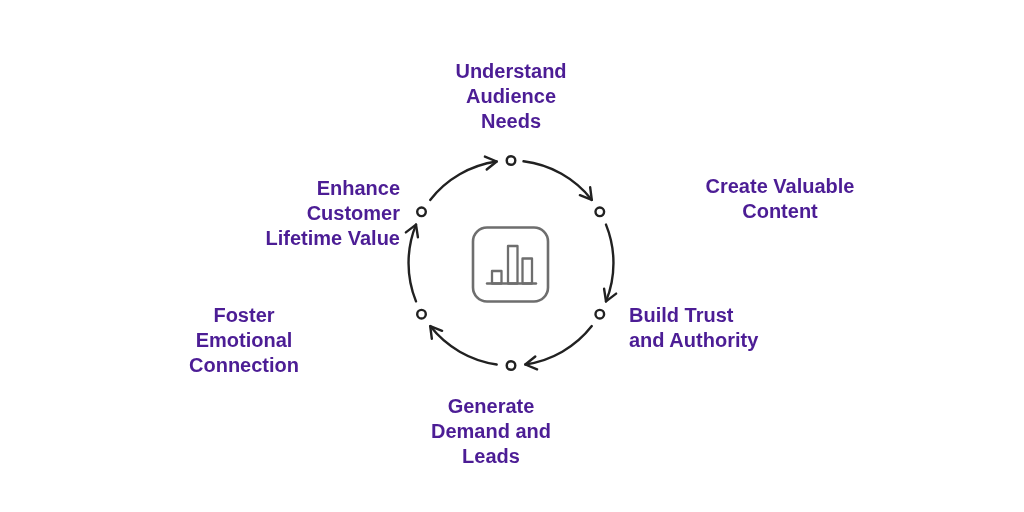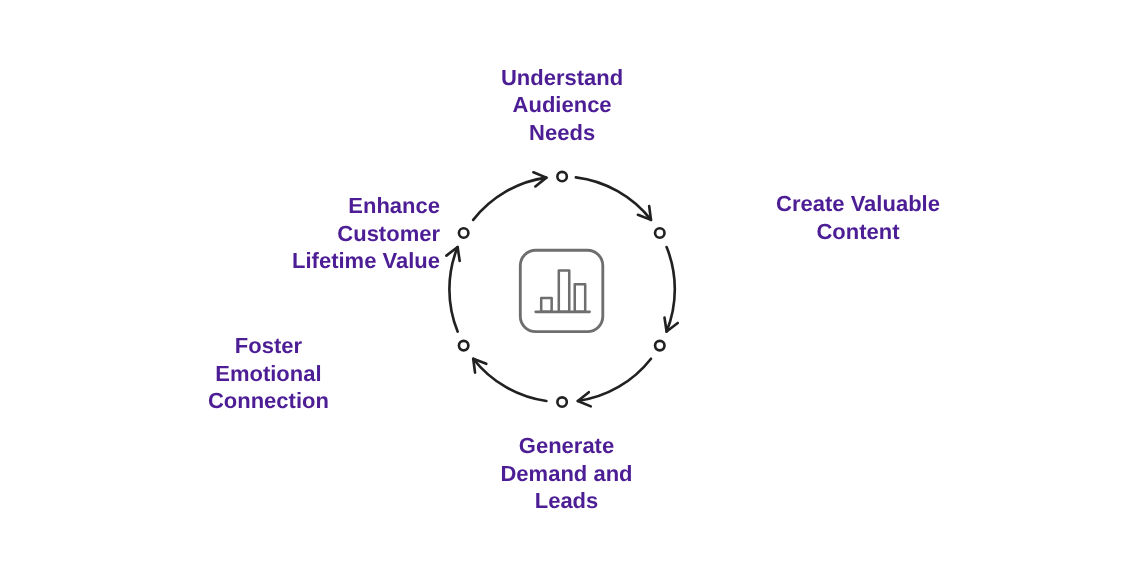--- a/index.html
+++ b/index.html
@@ -24,21 +24,21 @@
     position: absolute;
     font-weight: 700;
     font-size: 20px;
     line-height: 25px;
     color: #4c1d95;
     white-space: pre-line;
   }
   .label-top      { left: 351px;  top: 59px;  width: 320px; text-align: center; }
   .label-rt       { left: 630px;  top: 174px; width: 300px; text-align: center; }
   .label-rb       { left: 629px;  top: 303px; width: 300px; text-align: left; }
-  .label-bottom   { left: 355px;  top: 394px; width: 320px; text-align: center; }
+  .label-bottom   { left: 331px;  top: 394px; width: 320px; text-align: center; }
   .label-lb       { right: 630px; top: 303px; width: 300px; text-align: center; }
   .label-lt       { right: 624px; top: 148px; width: 300px; text-align: right; margin-top: 28px; }
 </style>
 </head>
 <body>
 
 <div class="canvas">
 
   <svg class="diagram-svg" width="1024" height="512" viewBox="0 0 1024 512">
     <defs>
@@ -72,20 +72,22 @@
       <rect x="522.5" y="258.5" width="9.5" height="25" stroke-width="2.3"></rect>
       <line x1="487" y1="283.5" x2="536" y2="283.5" stroke-width="2.4" stroke-linecap="round"></line>
     </g>
   </svg>
 
   <div class="node-label label-top">Understand
 Audience
 Needs</div>
   <div class="node-label label-rt">Create Valuable
 Content</div>
+  <div class="node-label label-rb">Build Trust
+and Authority</div>
   <div class="node-label label-bottom">Generate
 Demand and
 Leads</div>
   <div class="node-label label-lb">Foster
 Emotional
 Connection</div>
   <div class="node-label label-lt">Enhance
 Customer
 Lifetime Value</div>
 

